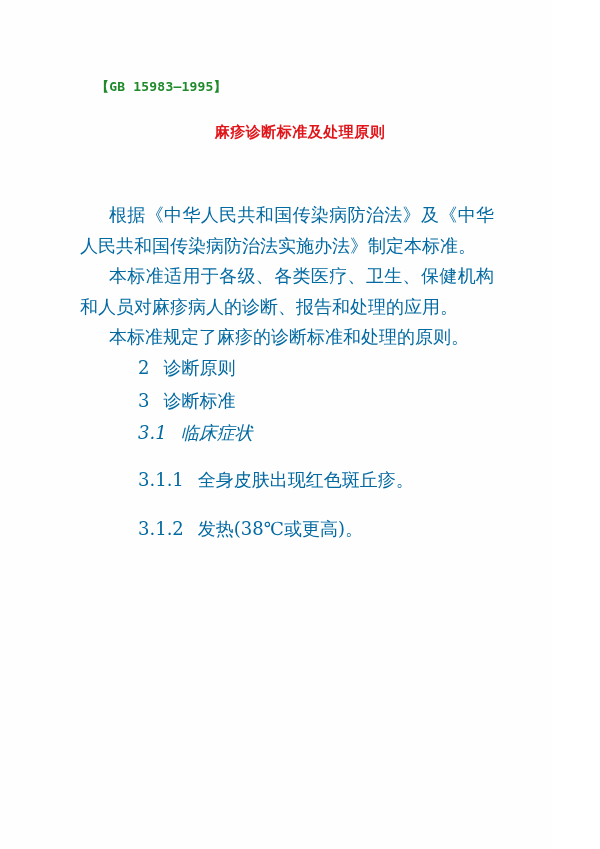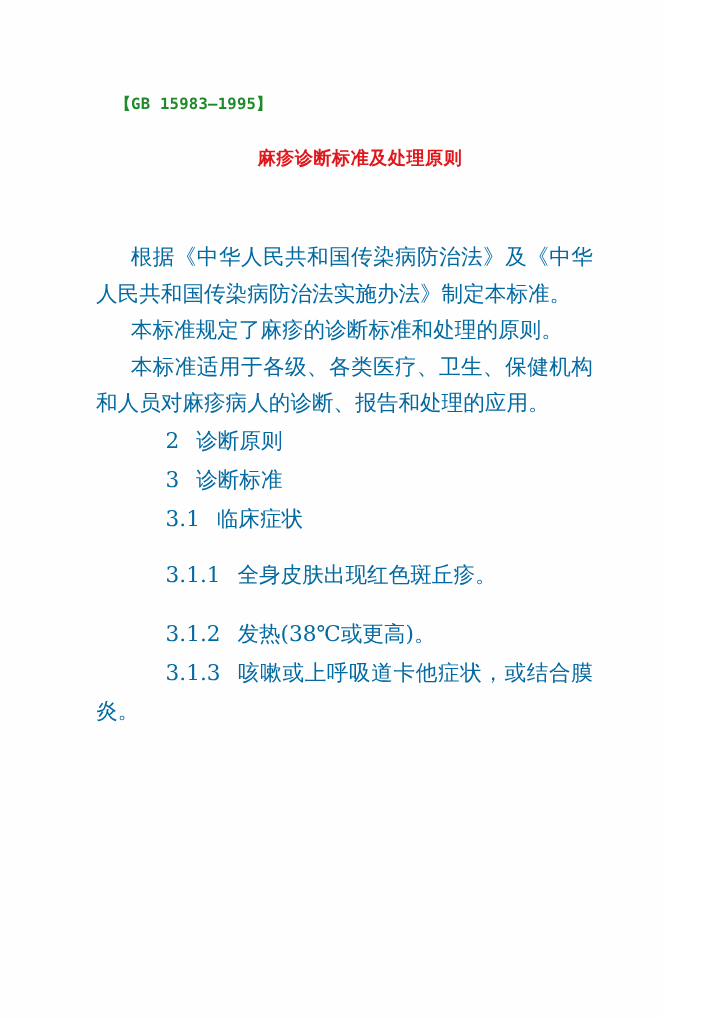--- a/index.html
+++ b/index.html
@@ -30,42 +30,39 @@
 
 <div class="page">
   <div class="std-code">【GB 15983—1995】</div>
   <div class="doc-title">麻疹诊断标准及处理原则</div>
 
   <div class="body">
 
     <p class="p">根据《中华人民共和国传染病防治法》及《中华人民共和国传染病防治法实施办法》制定本标准。</p>
 
 
+    <p class="p">本标准适用于各级、各类医疗、卫生、保健机构和人员对麻疹病人的诊断、报告和处理的应用。</p>
     <p class="p">本标准规定了麻疹的诊断标准和处理的原则。</p>
-    <p class="p">本标准适用于各级、各类医疗、卫生、保健机构和人员对麻疹病人的诊断、报告和处理的应用。</p>
 
     <p class="p">
       <span class="num">2</span><span>诊断原则</span>
     </p>
 
 
     <p class="p" style="margin-top:2px;">
       <span class="num">3</span><span>诊断标准</span>
     </p>
 
-    <p class="p" style="margin-top:2px;">
+    <p class="p" style="margin-top:2px;font-style:italic;">
       <span class="num">3.1</span><span>临床症状</span>
     </p>
 
     <p class="p" style="margin-top:16px;">
       <span class="num">3.1.1</span><span>全身皮肤出现红色斑丘疹。</span>
     </p>
 
     <p class="p" style="margin-top:19px;">
       <span class="num">3.1.2</span><span>发热(38℃或更高)。</span>
     </p>
 
-    <p class="p" style="margin-top:2px;">
-      <span class="num">3.1.3</span><span>咳嗽或上呼吸道卡他症状，或结合膜炎。</span>
-    </p>
 
   </div>
 </div>
 
 </body></html>

